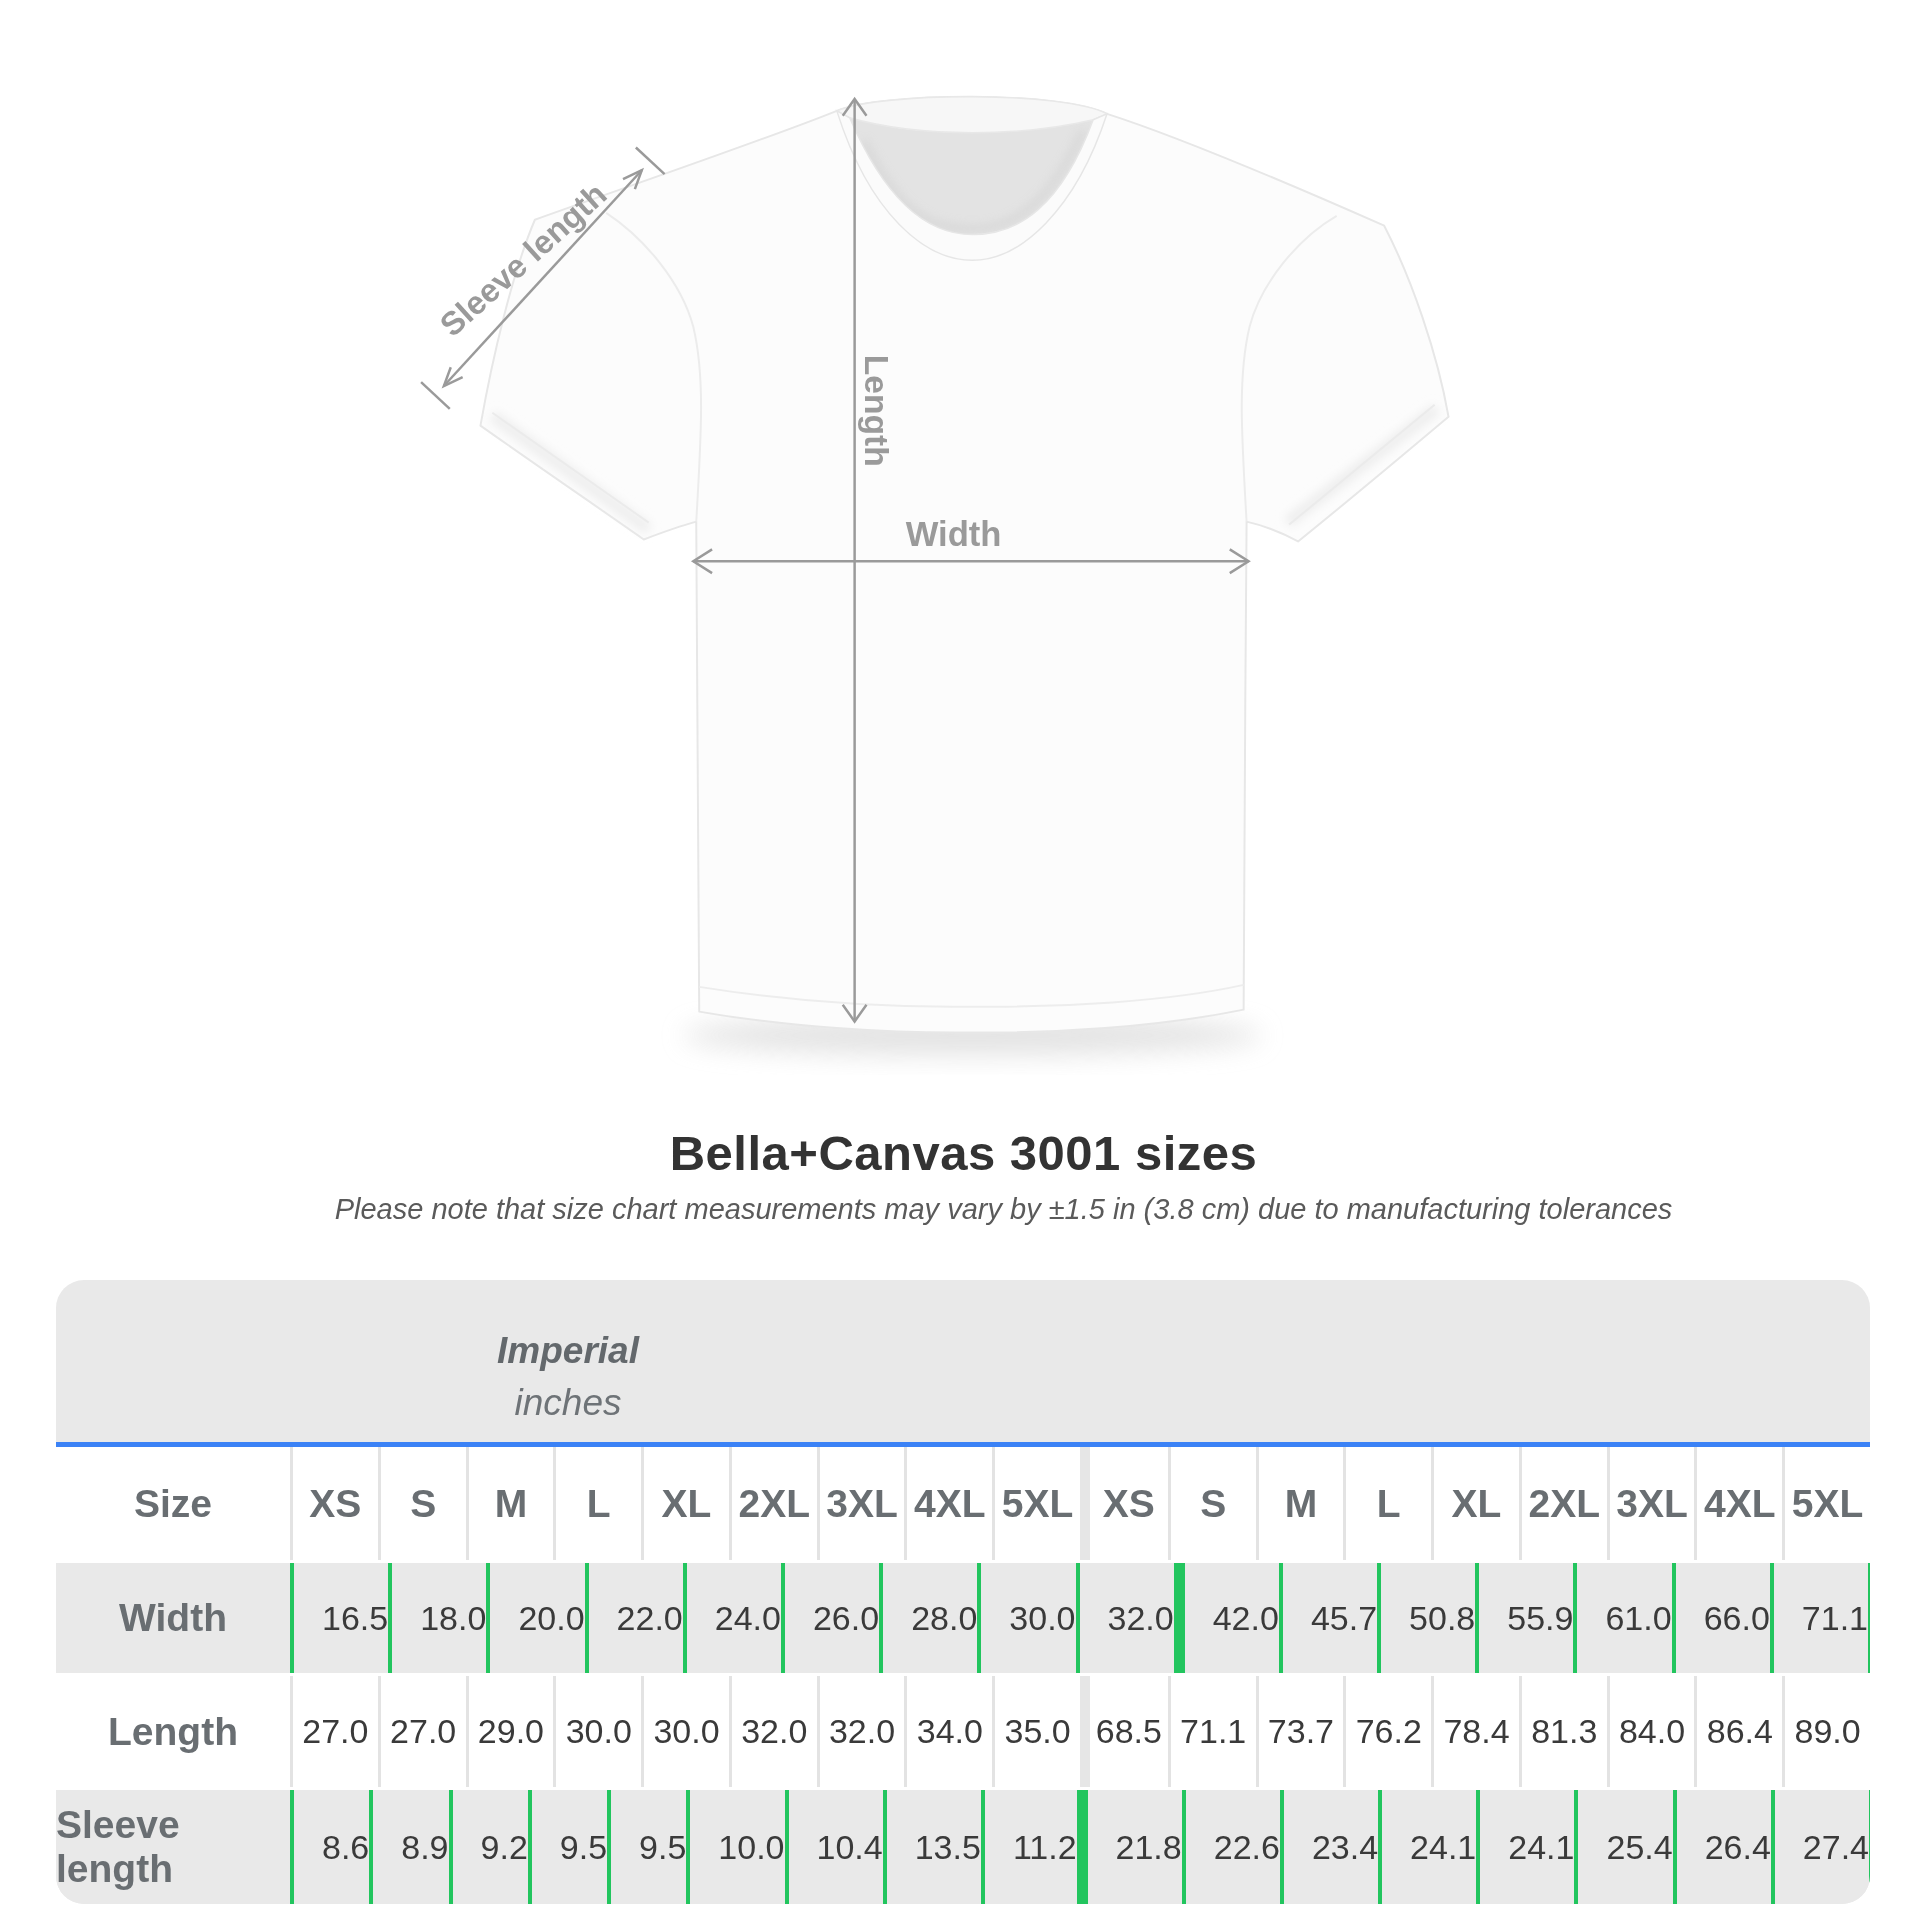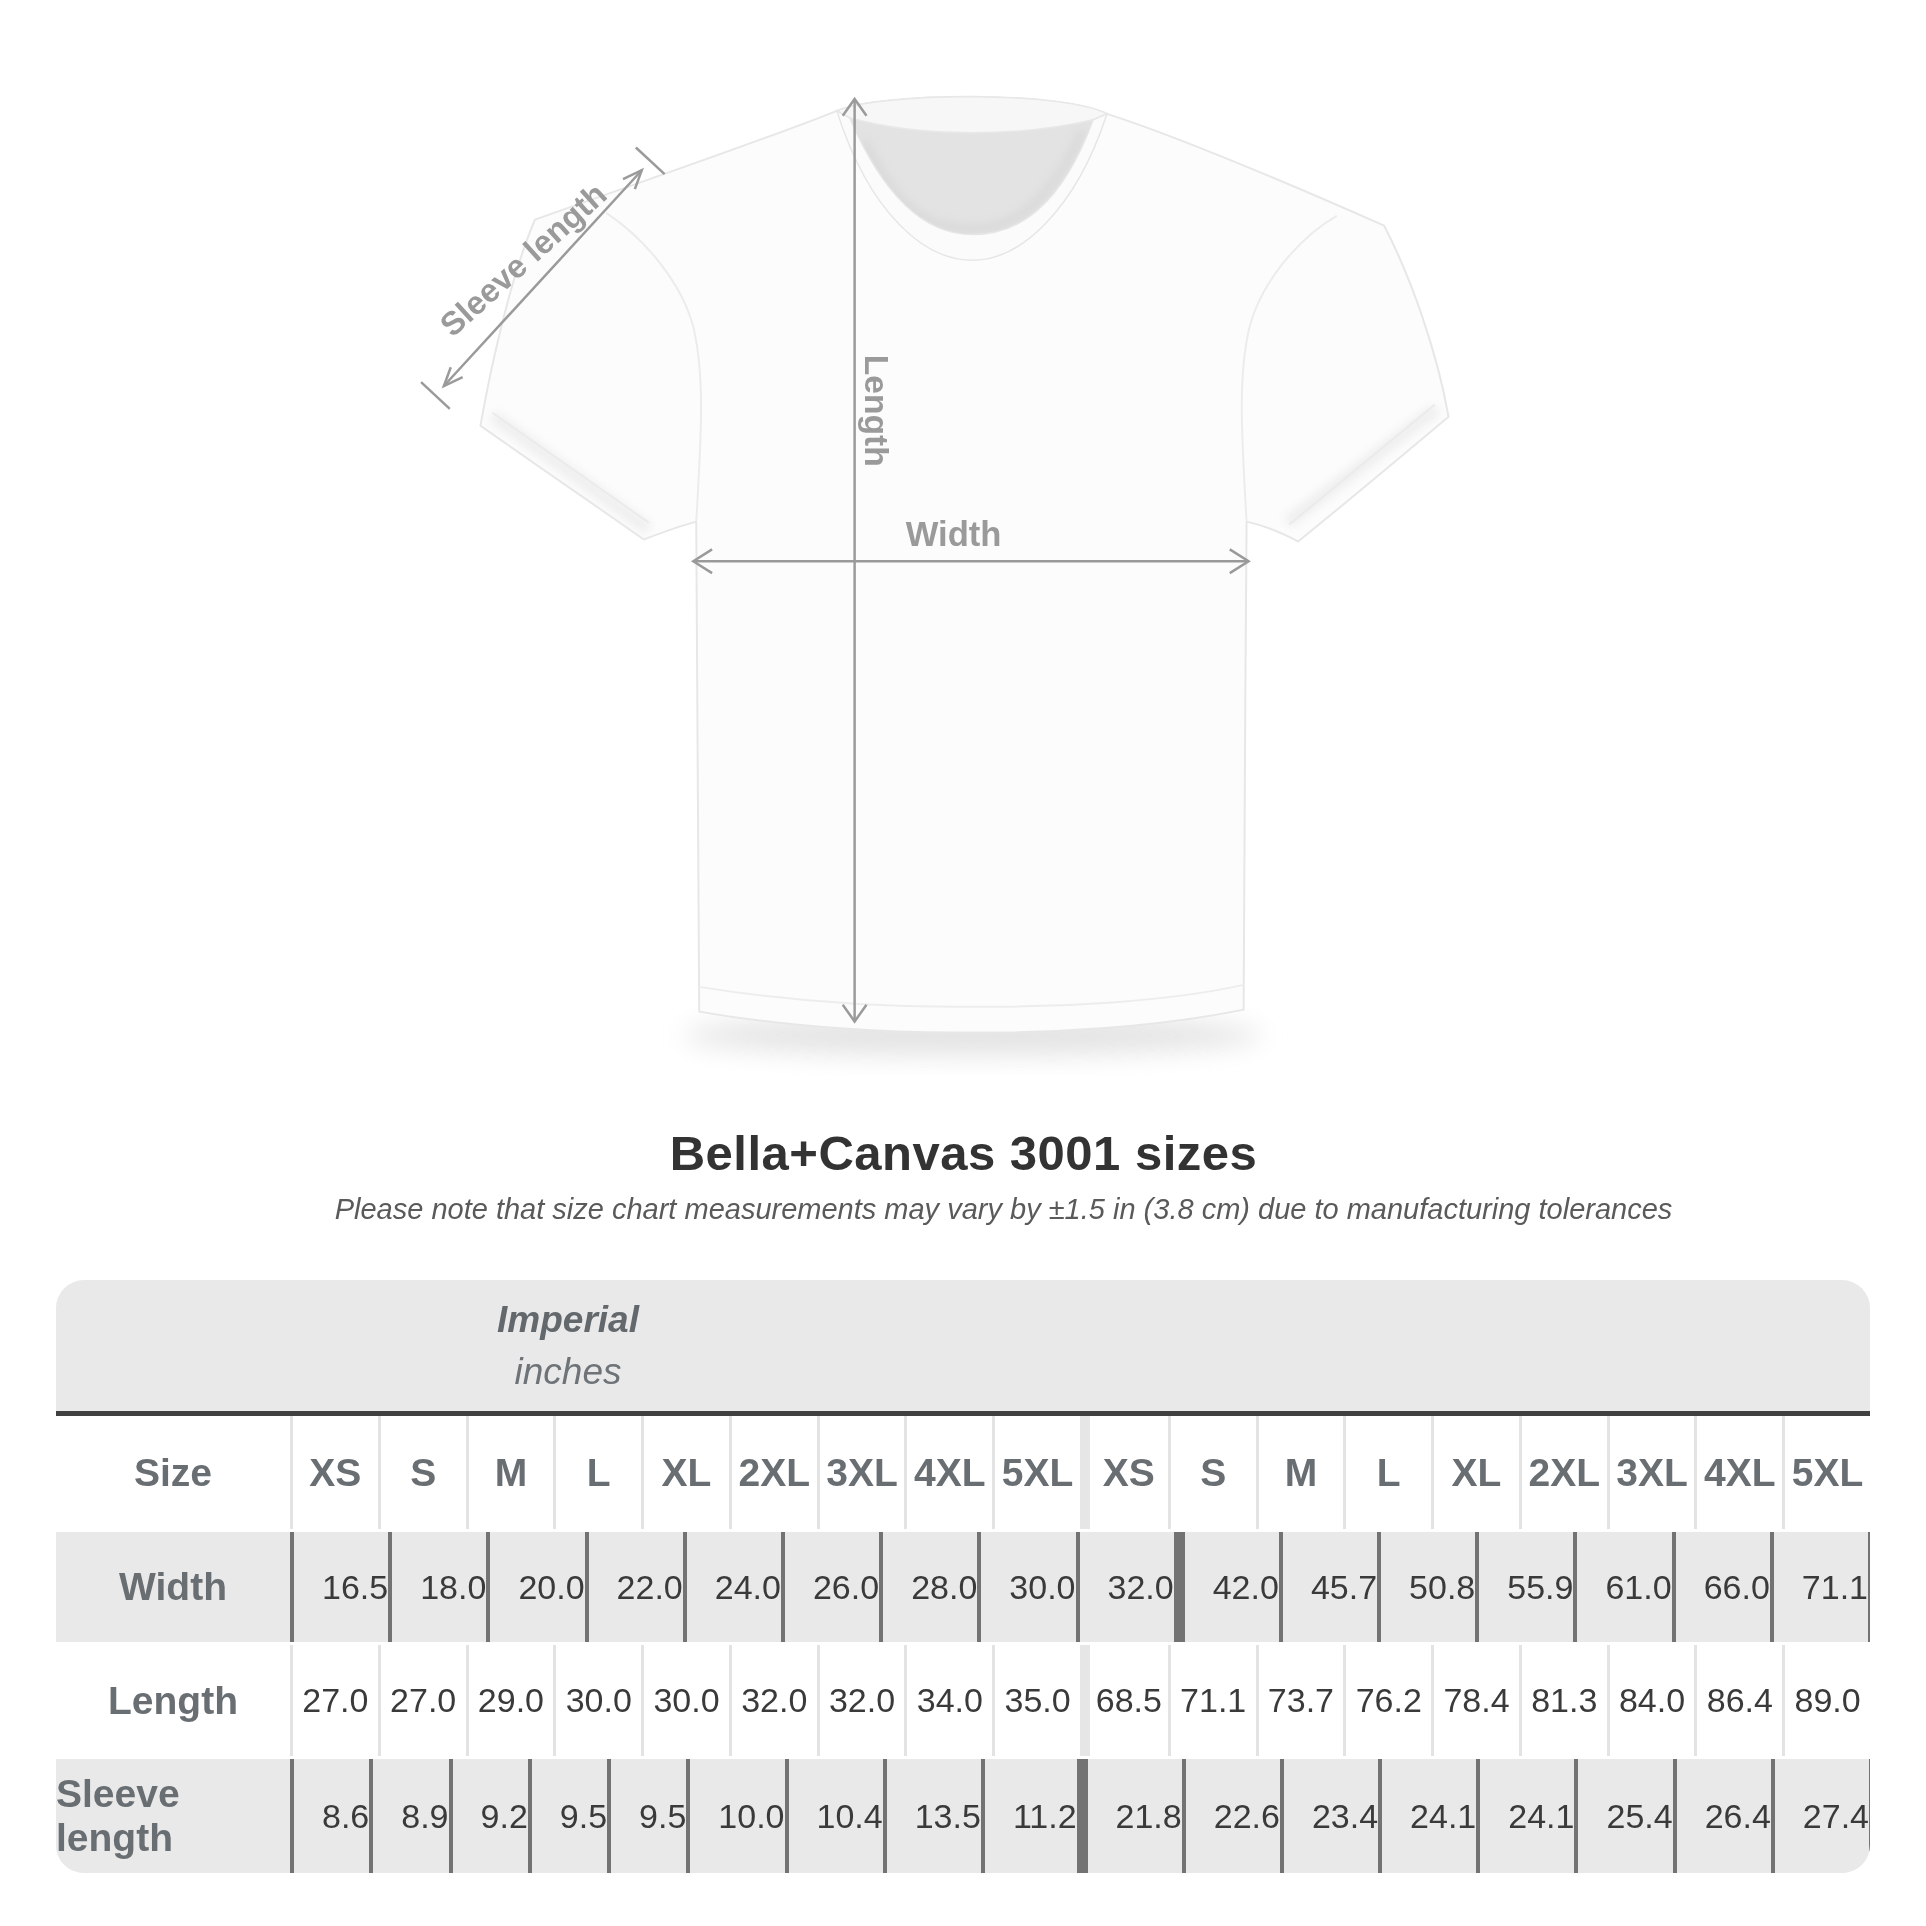--- a/index.html
+++ b/index.html
@@ -12,37 +12,37 @@
 
   
   .page-title{position:absolute;top:1125px;left:0;width:100%;text-align:center;
               font-size:49px;font-weight:bold;color:#333333;letter-spacing:0.5px;}
   .page-subtitle{position:absolute;top:1193px;left:0;width:100%;text-align:center;
                  font-size:29px;font-style:italic;color:#5a5a5a;margin-left:40px;}
 
   
   .size-table{position:absolute;left:56px;top:1280px;width:1814px;
               border-radius:28px;background:#e9e9e9;overflow:hidden;}
-  .thead{display:flex;height:136px;border-bottom:5px solid #404040;}
+  .thead{display:flex;height:136px;border-bottom:5px solid #3b82f6;margin-top:31px;}
   .hgroup{display:flex;flex-direction:column;align-items:center;justify-content:center;gap:10px;}
   .hgroup.imp{width:1024px;}
   .hgroup.met{flex:1;}
   .htitle{font-style:italic;font-weight:bold;font-size:37px;color:#63686c;}
   .hsub{font-style:italic;font-size:37px;color:#6e7377;}
 
   .row{display:grid;grid-template-columns:234px repeat(18,1fr);}
   .row.r1{height:113px;}
   .row.r2{height:113px;border-top:3px solid #ffffff;}
   .row.r3{height:114px;border-top:3px solid #ffffff;}
   .row.r4{height:117px;border-top:3px solid #ffffff;}
   .cell{display:flex;align-items:center;justify-content:center;}
   .row.w .cell{background:#ffffff;}
   .row.g .cell{background:#e9e9e9;}
   .row.w .cell + .cell{border-left:3px solid #e3e3e3;}
-  .row.g .cell + .cell{border-left:4px solid #737373;padding-left:28px;}
+  .row.g .cell + .cell{border-left:4px solid #22c55e;padding-left:28px;}
   .row.w .cell:nth-child(11){border-left-width:10px;border-left-color:#e6e6e6;}
   .row.g .cell:nth-child(11){border-left-width:11px;}
   .lab{font-weight:bold;color:#696e72;font-size:39px;}
   .val{color:#3a3a3a;font-size:34px;}
 </style>
 </head>
 <body>
 
 <div class="canvas">
 

